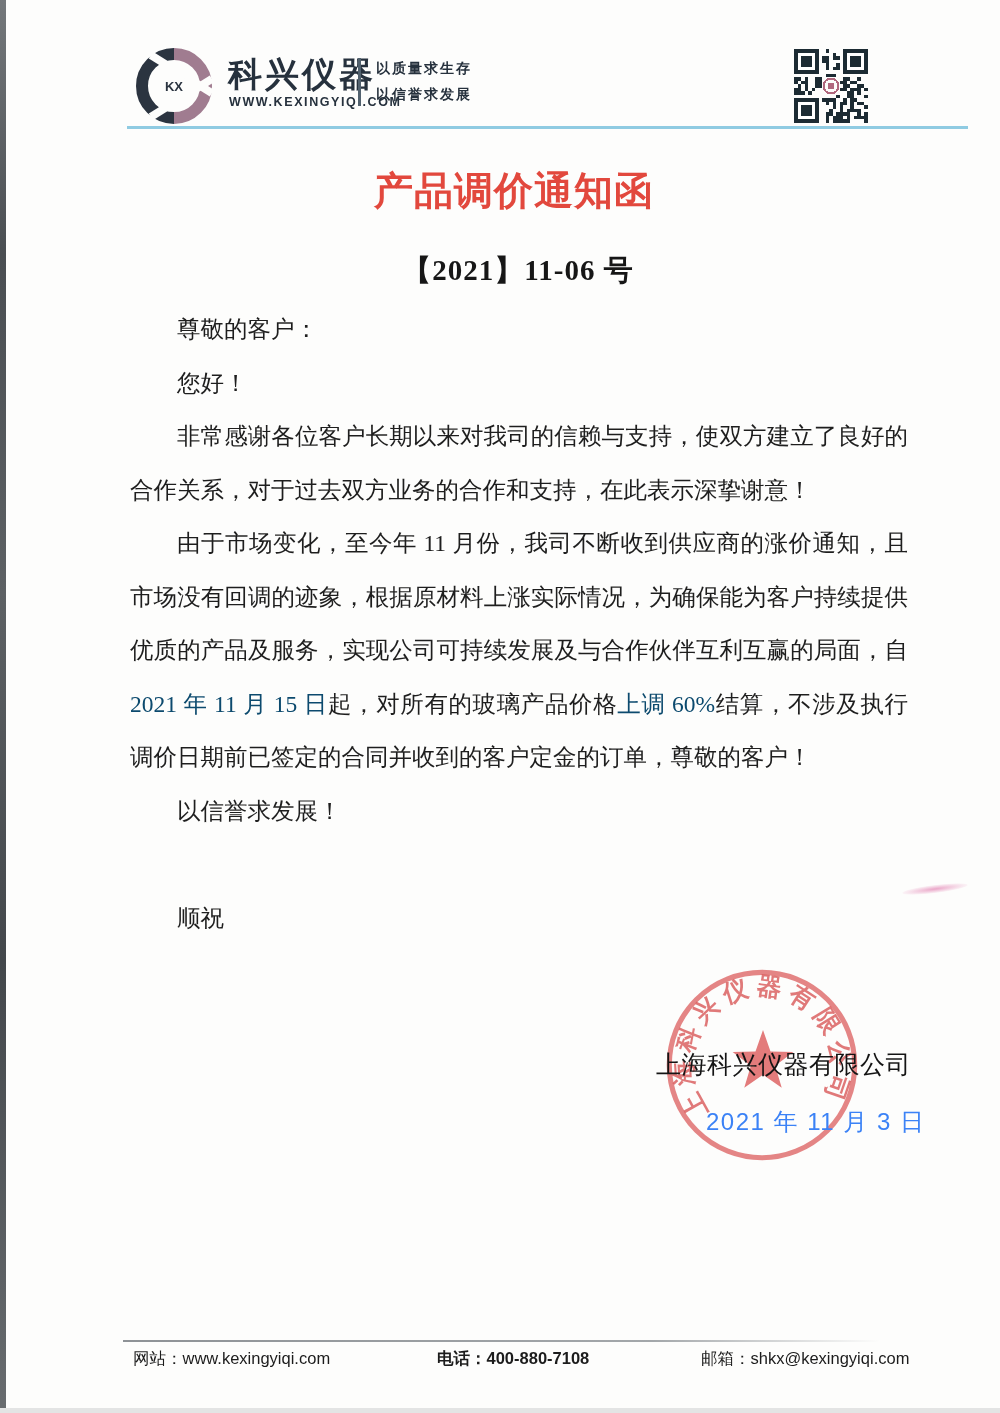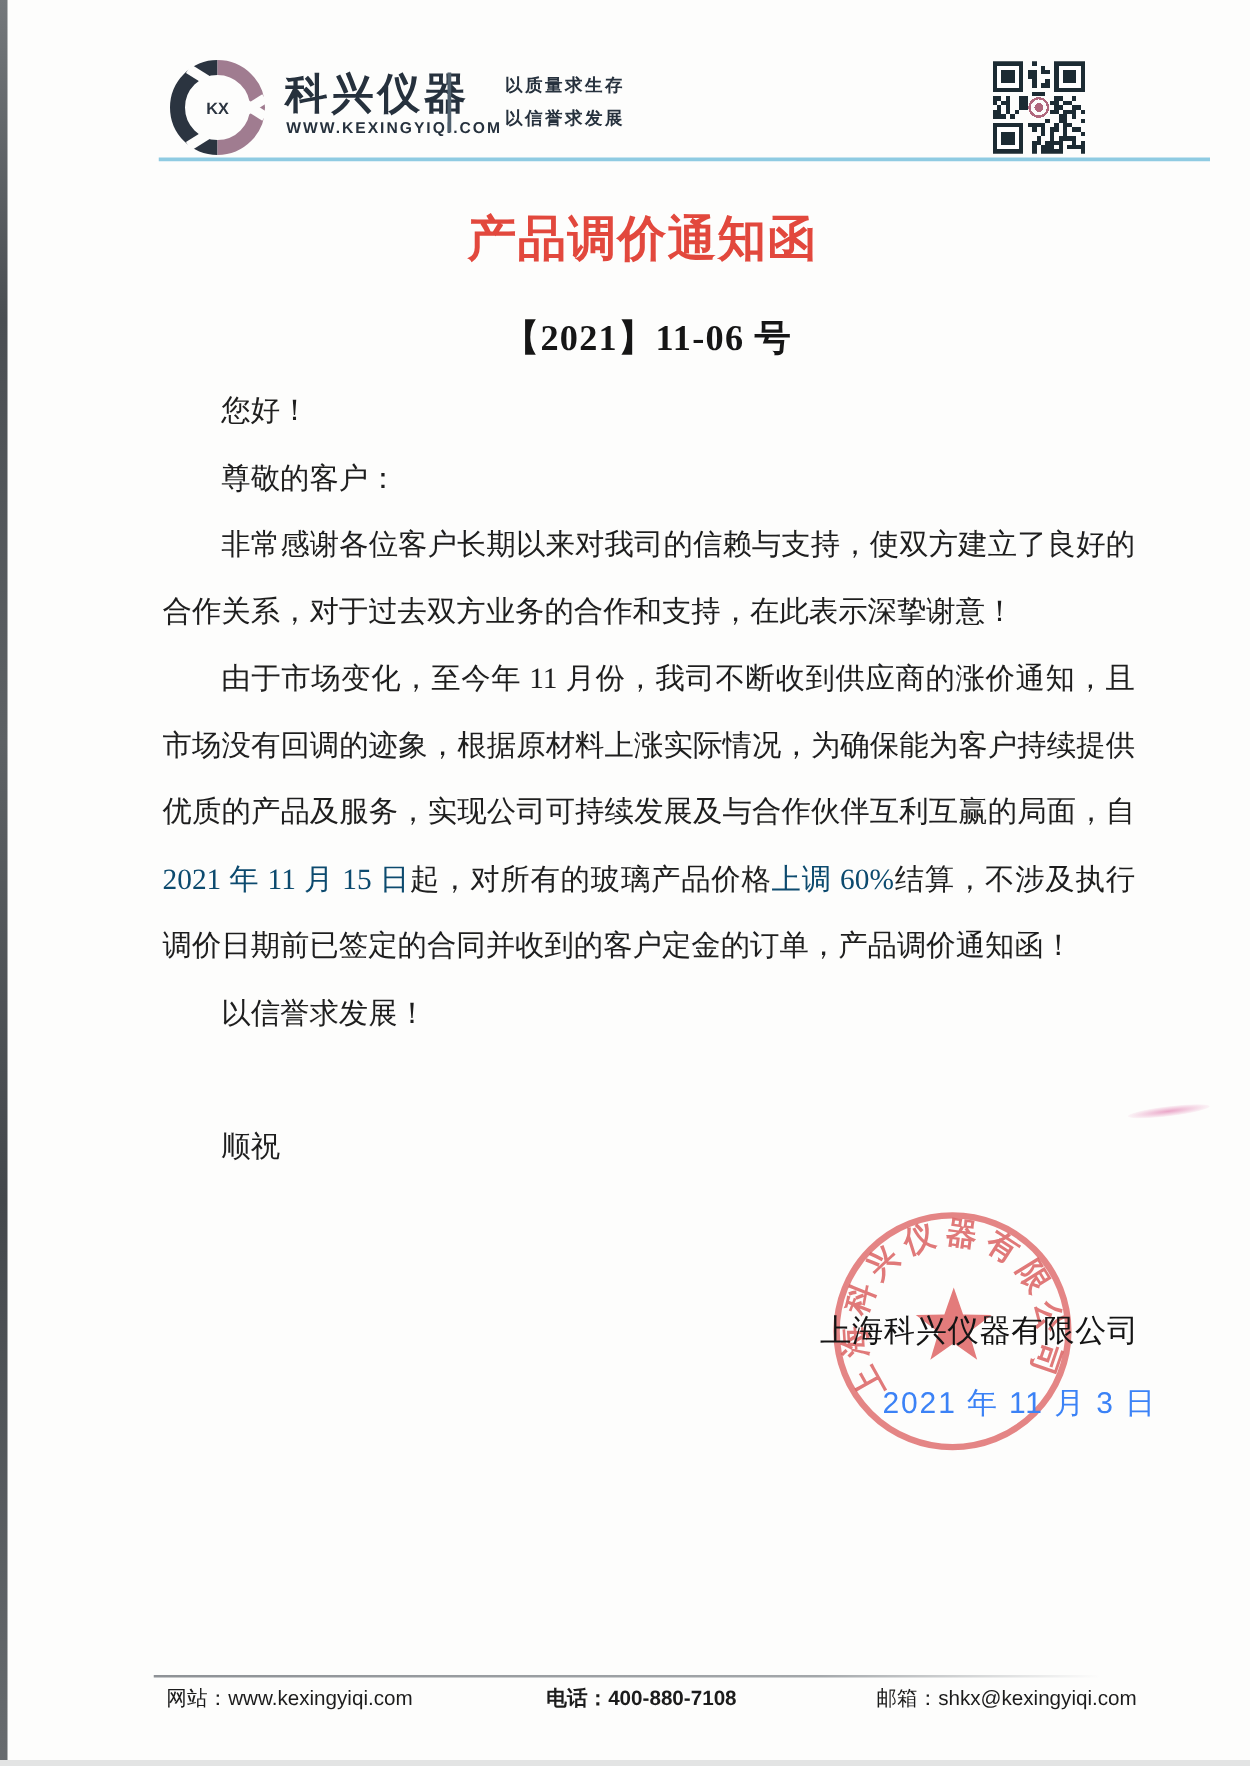--- a/index.html
+++ b/index.html
@@ -31,21 +31,21 @@
   }
   .header-site {
     position:absolute; left:229px; top:95px;
     font-family:"Liberation Sans",sans-serif; font-weight:bold;
     font-size:12.5px; letter-spacing:1.6px; color:#26313d; white-space:nowrap;
   }
   .header-div { position:absolute; left:358px; top:58px; width:2.5px; height:48px; background:#51616e; }
   .slogan {
     position:absolute; left:376px;
     font-family:"Liberation Sans",sans-serif; font-weight:bold;
-    font-size:14px; letter-spacing:2px; color:#26313d; white-space:nowrap;margin-left:28px;
+    font-size:14px; letter-spacing:2px; color:#26313d; white-space:nowrap;
   }
   .slogan-1 { top:60px; }
   .slogan-2 { top:86px; }
   .header-rule { position:absolute; left:127px; top:126px; width:841px; height:3px; background:#8fcbe2; }
   .qr-box { position:absolute; left:794px; top:49px; width:74px; height:74px; }
 
   
   .title {
     position:absolute; left:14px; top:164px; width:1000px; text-align:center;
     font-size:39px; font-weight:bold; color:#e2483d; letter-spacing:1px; white-space:nowrap;
@@ -239,24 +239,24 @@
           <circle cx="10.5" cy="10.5" r="2.1" fill="none" stroke="#b0687e" stroke-width="0.55"></circle>
           <circle cx="10.5" cy="10.5" r="1" fill="#b0687e"></circle>
         </svg></div>
     <div class="header-rule"></div>
   </div>
 
   <div class="title">产品调价通知函</div>
   <div class="docnum">【2021】11-06 号</div>
 
   <div class="body-text">
+    <p>尊敬的客户：</p>
     <p>您好！</p>
-    <p>尊敬的客户：</p>
     <p>非常感谢各位客户长期以来对我司的信赖与支持，使双方建立了良好的合作关系，对于过去双方业务的合作和支持，在此表示深挚谢意！</p>
-    <p><span>由于市场变化，至今年 11 月份，我司不断收到供应商的涨价通知，且市场没有回调的迹象，根据原材料上涨实际情况，为确保能为客户持续提供优质的产品及服务，实现公司可持续发展及与合作伙伴互利互赢的局面，自 </span><span class="red">2021 年 11 月 15 日</span><span>起，对所有的玻璃产品价格</span><span class="red">上调 60%</span><span>结算，不涉及执行调价日期前已签定的合同并收到的客户定金的订单，产品调价通知函！</span></p>
+    <p><span>由于市场变化，至今年 11 月份，我司不断收到供应商的涨价通知，且市场没有回调的迹象，根据原材料上涨实际情况，为确保能为客户持续提供优质的产品及服务，实现公司可持续发展及与合作伙伴互利互赢的局面，自 </span><span class="red">2021 年 11 月 15 日</span><span>起，对所有的玻璃产品价格</span><span class="red">上调 60%</span><span>结算，不涉及执行调价日期前已签定的合同并收到的客户定金的订单，尊敬的客户！</span></p>
     <p>以信誉求发展！</p>
     <p class="gap-line">顺祝</p>
   </div>
 
   <svg class="seal" viewBox="0 0 200 200">
     <circle cx="99" cy="100" r="90" fill="none" stroke="rgba(216,78,78,0.78)" stroke-width="5"></circle>
     <path id="sealArc" d="M 50.9 148.1 A 68 68 0 1 1 147.1 148.1" fill="none"></path>
     <text font-size="24" font-weight="bold" fill="rgba(214,76,76,0.85)" letter-spacing="6" font-family="Liberation Serif, serif">
       <textPath href="#sealArc" startOffset="4">上海科兴仪器有限公司</textPath>
     </text>

